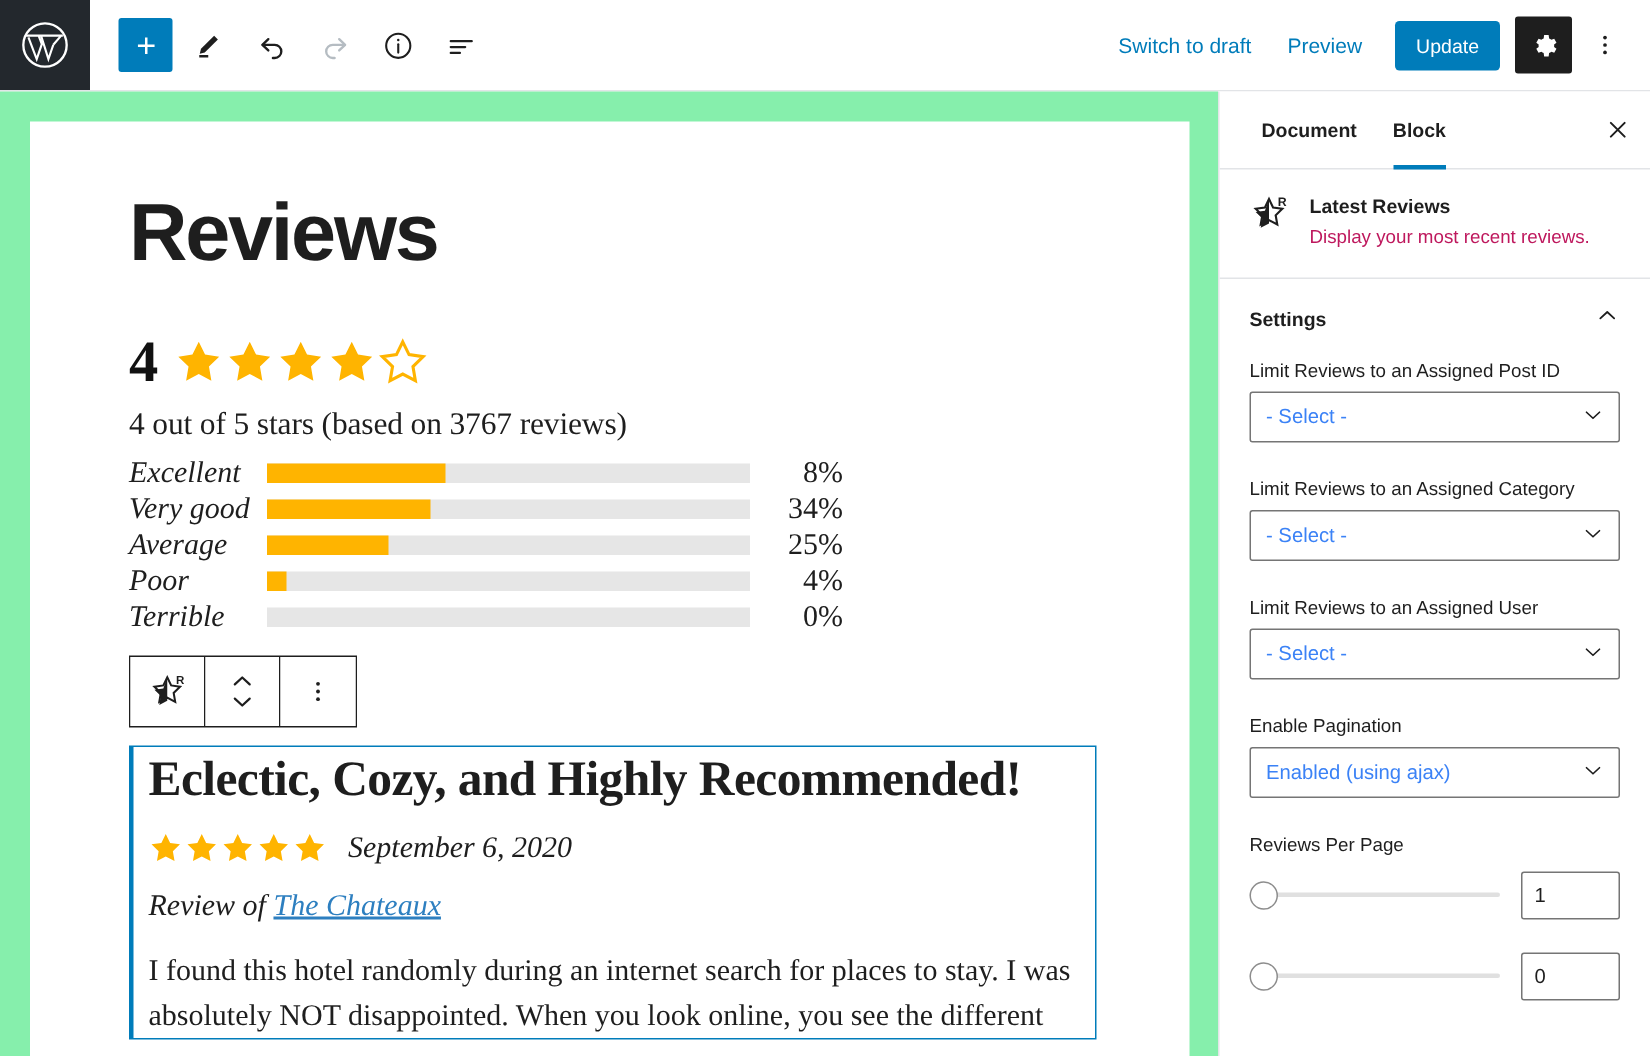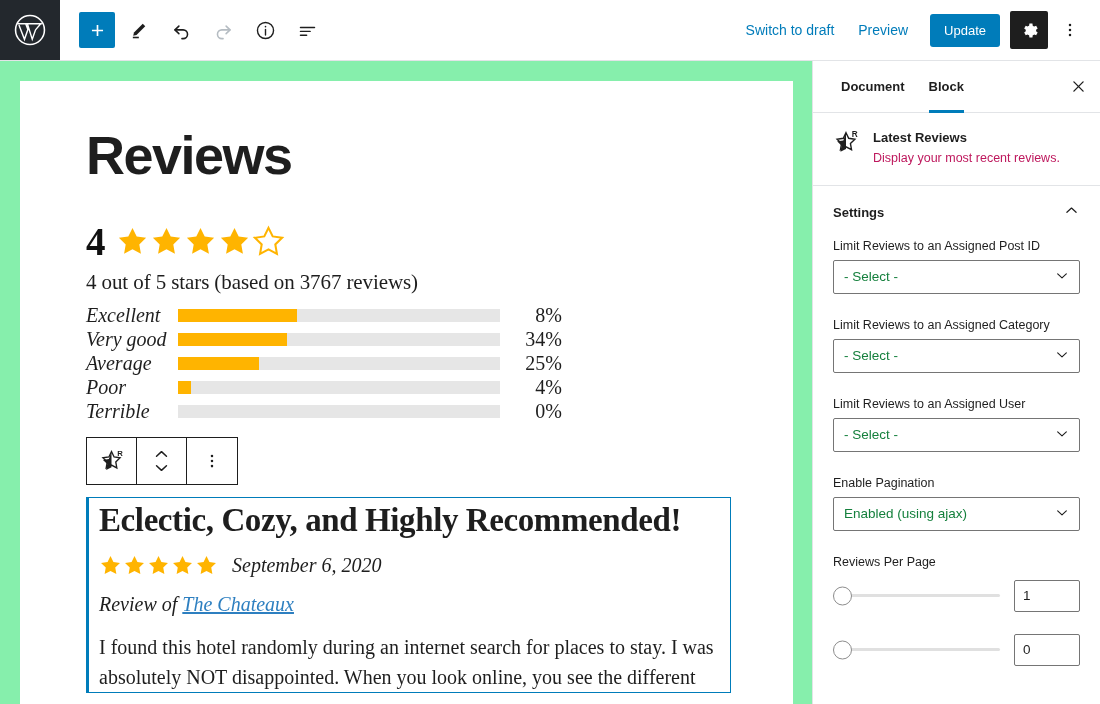--- a/index.html
+++ b/index.html
@@ -251,21 +251,21 @@
     font-size: 12.5px; color: #1e1e1e;
     margin-bottom: 7px;
   }
   .sb-select {
     position: relative;
     width: 100%; height: 34px;
     border: 1px solid #757575; border-radius: 2px;
     background: #fff;
     display: flex; align-items: center;
     padding: 0 30px 0 10px;
-    font-size: 13.5px; color: #15803d;
+    font-size: 13.5px; color: #3b82f6;
     cursor: pointer;
   }
   .sb-select .chev {
     position: absolute; right: 9px; top: 50%;
     transform: translateY(-50%);
     pointer-events: none;
   }
   .sb-spacer { height: 18px; }
 
   .sb-range-row {

